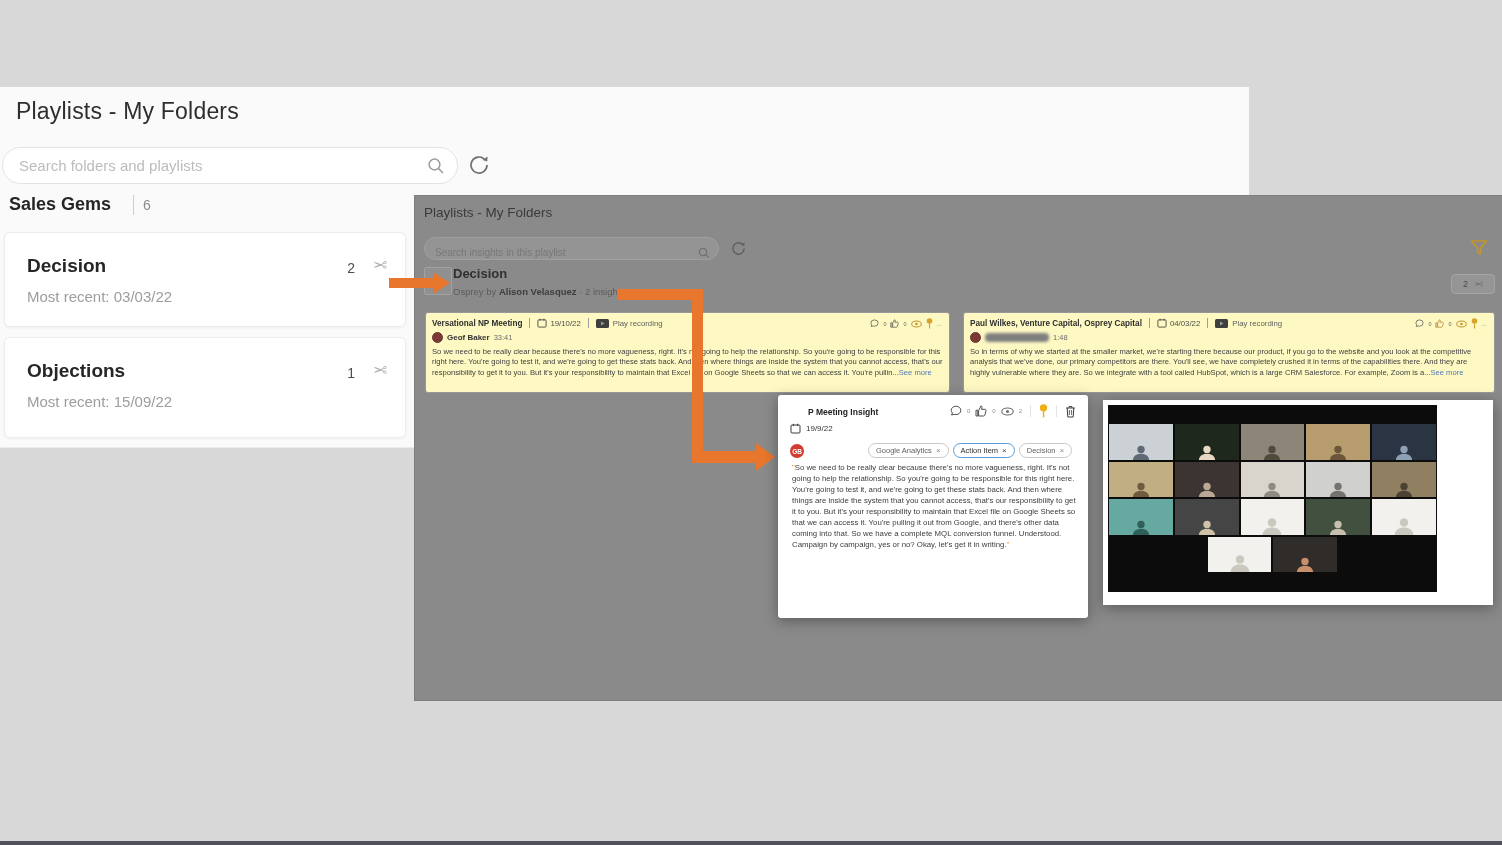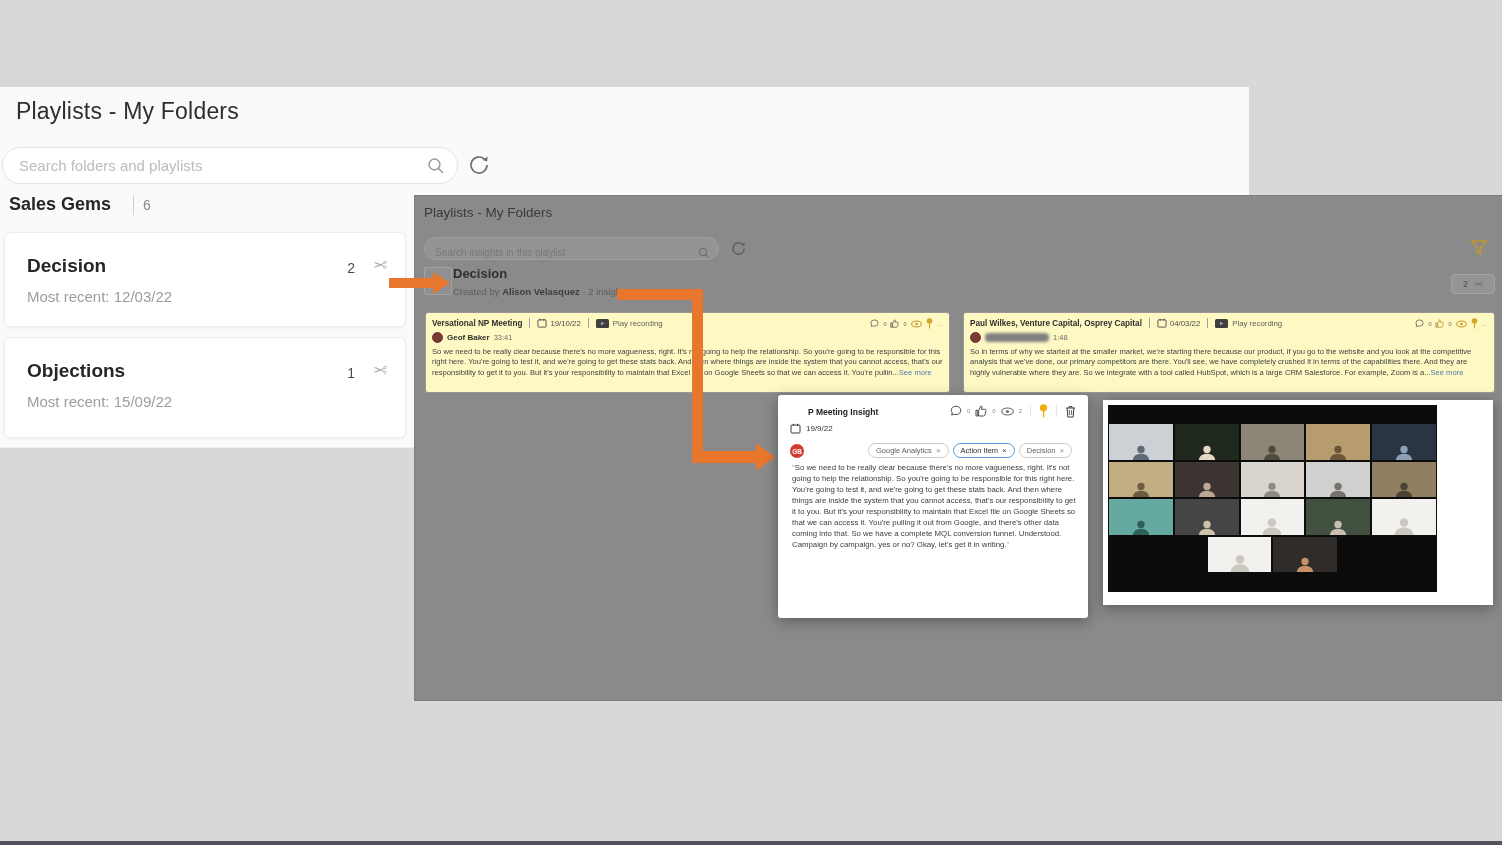--- a/index.html
+++ b/index.html
@@ -123,21 +123,21 @@
     <div class="folder-row">
       <span class="folder-name">Sales Gems</span>
       <span class="folder-sep"></span>
       <span class="folder-count">6</span>
     </div>
 
     <div class="pl-card c1">
       <div class="pl-title">Decision</div>
       <div class="pl-count">2</div>
       <div class="pl-scissors">✂</div>
-      <div class="pl-recent">Most recent: 12/03/22</div>
+      <div class="pl-recent">Most recent: 03/03/22</div>
     </div>
 
     <div class="pl-card c2">
       <div class="pl-title">Objections</div>
       <div class="pl-count">1</div>
       <div class="pl-scissors">✂</div>
       <div class="pl-recent">Most recent: 15/09/22</div>
     </div>
   </div>
 
@@ -165,21 +165,21 @@
         </svg>
     </div>
     <div class="ov-badge">
       <span>2</span>
       <span class="sc">✂</span>
     </div>
 
     <div class="ov-check"></div>
     <div class="ov-plname">Decision</div>
     <div class="ov-created">
-      <span>Created by</span>
+      <span>Osprey by</span>
       <b>Alison Velasquez</b>
       <span>·</span>
       <span>2 insights</span>
     </div>
 
     <div class="ins-card a">
       <div class="ic-head">
         <span class="ic-title">Versational NP Meeting</span>
         <span class="ic-sep"></span>
         <span>

